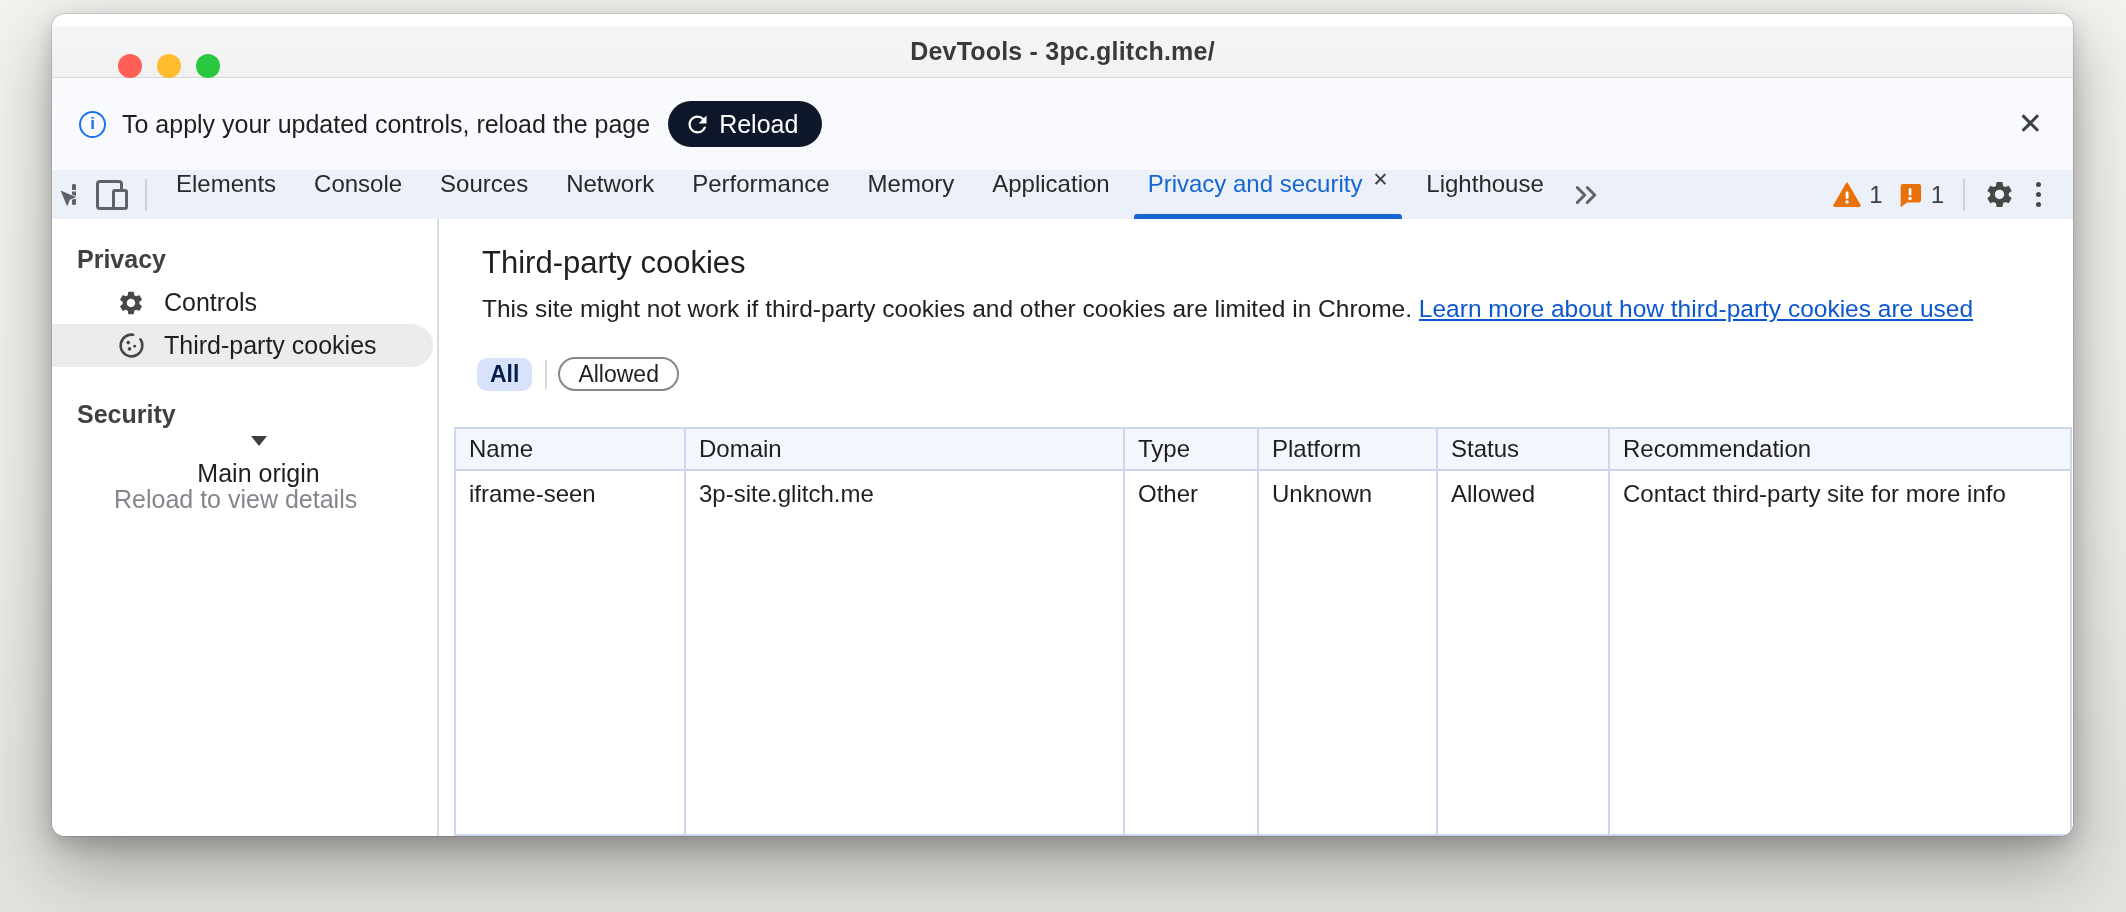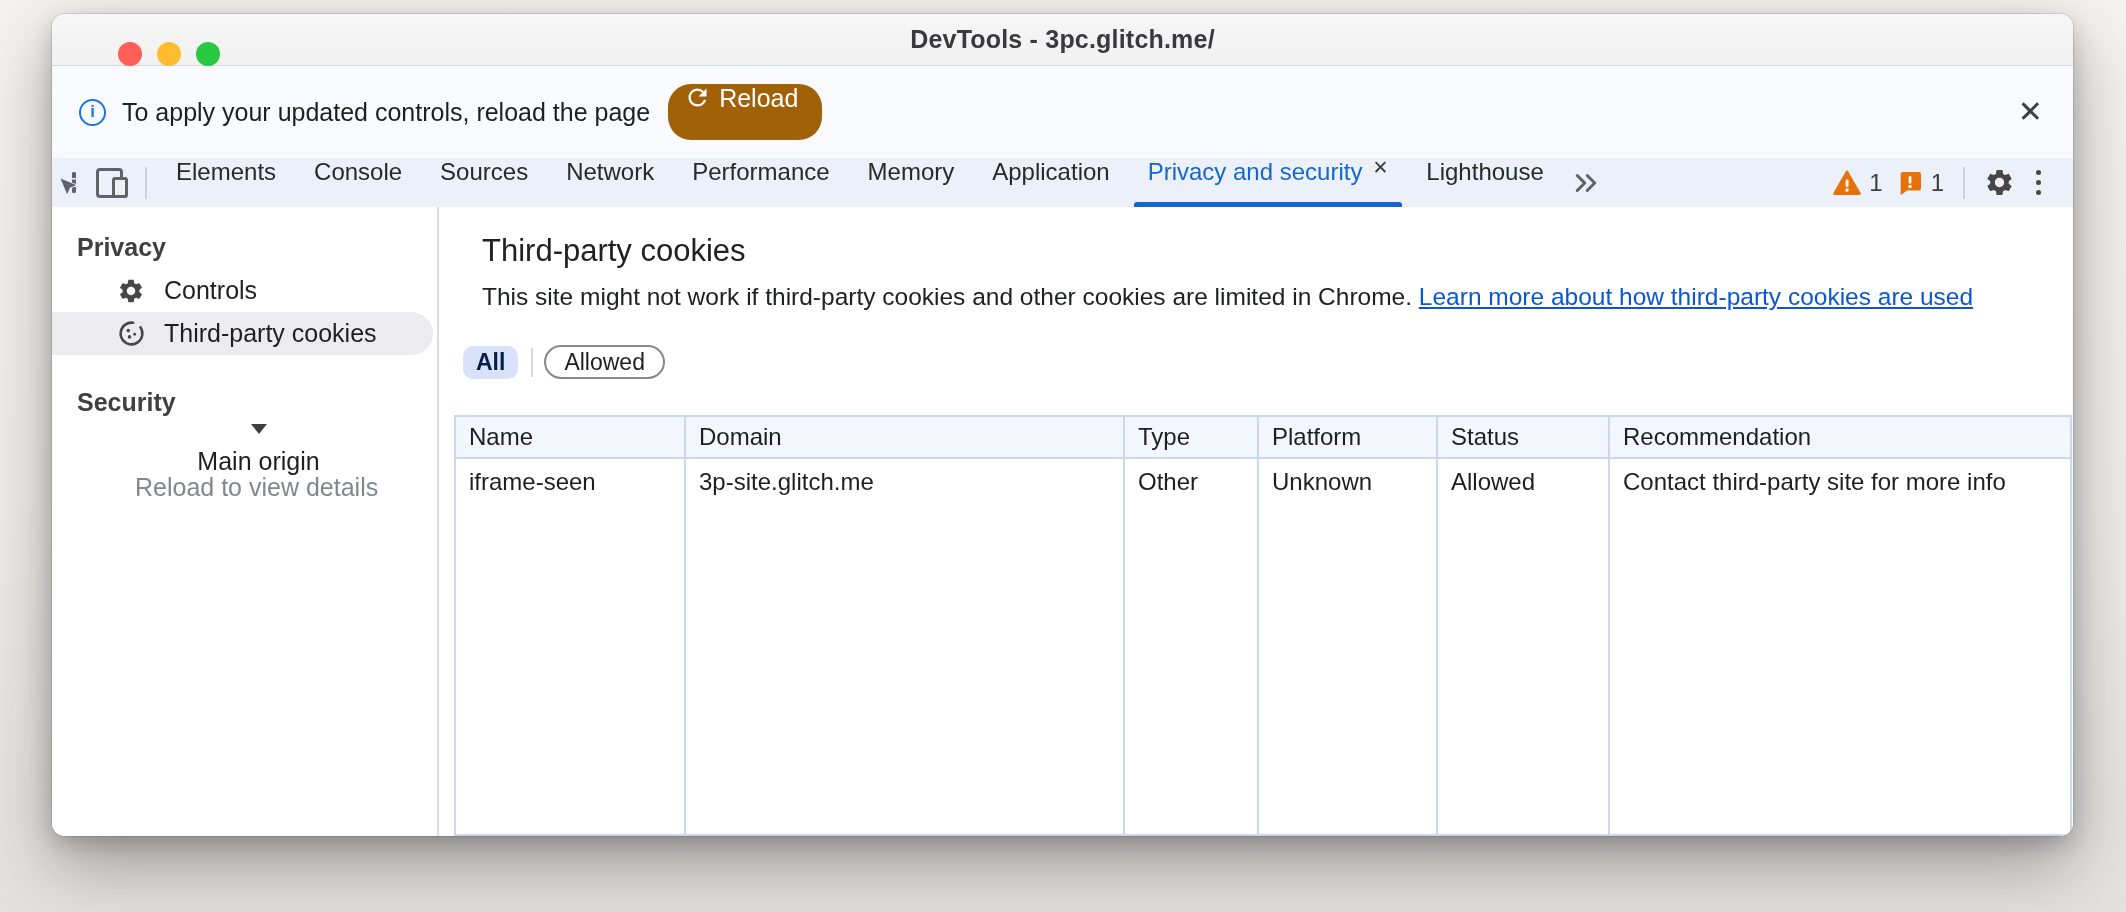--- a/index.html
+++ b/index.html
@@ -13,41 +13,41 @@
   .window {
     position:absolute; left:52px; top:14px; width:2021px; height:822px;
     background:#fff; border-radius:13px; overflow:hidden;
     box-shadow:0 0 0 1px rgba(0,0,0,0.10), 0 28px 70px rgba(0,0,0,0.32), 0 8px 22px rgba(0,0,0,0.18);
     display:flex; flex-direction:column;
   }
   
   .titlebar {
     height:52px; flex:0 0 52px; background:linear-gradient(180deg,#f7f6f7,#f2f1f2);
     border-bottom:1px solid #d8d7d8; position:relative;
-    display:flex; align-items:center; justify-content:center;
+    display:flex; align-items:center; justify-content:center;margin-top:12px;
   }
   .traffic { position:absolute; left:66px; top:28px; display:flex; gap:15px; }
   .light { width:24px; height:24px; border-radius:50%; }
   .light.red{ background:#ff5f57; } .light.yellow{ background:#febc2e; } .light.green{ background:#28c840; }
   .win-title { font-size:25px; font-weight:700; color:#3a3a3c; letter-spacing:0.2px; }
   
   .infobar {
     height:92px; flex:0 0 92px; background:#f9fafd;
     display:flex; align-items:center; padding:0 30px 0 27px;
   }
   .info-icon {
     width:27px; height:27px; border:2.5px solid #1a73e8; border-radius:50%;
     color:#1a73e8; font-weight:700; font-size:17px; display:flex; align-items:center; justify-content:center;
     flex:0 0 auto;
   }
   .info-msg { font-size:25px; color:#1f1f1f; margin-left:16px; }
   .reload-btn {
-    margin-left:18px; height:56px; border:none; cursor:pointer;
-    background:#a16207; color:#fff; border-radius:23px;
-    display:flex; gap:8px; padding:0 24px 0 16px;
+    margin-left:18px; height:46px; border:none; cursor:pointer;
+    background:#0f172a; color:#fff; border-radius:23px;
+    display:flex; align-items:center; gap:8px; padding:0 24px 0 16px;
     font-family:"Liberation Sans", sans-serif; font-size:25px;
   }
   .infobar-close {
     margin-left:auto; font-size:30px; color:#3c4043; cursor:pointer; line-height:1;
     background:none; border:none; font-family:"Liberation Sans", sans-serif;
   }
   
   .tabbar {
     height:49px; flex:0 0 49px; background:#ecf0f8;
     display:flex; align-items:center; padding-left:20px;
@@ -87,27 +87,27 @@
     width:387px; flex:0 0 387px; background:#fff; border-right:2px solid #dadce2;
     padding-top:18px; font-size:25px; overflow:hidden;
   }
   .sb-header { height:44px; display:flex; align-items:center; padding-left:25px; font-weight:700; color:#404040; }
   .sb-item { height:43px; display:flex; align-items:center; padding-left:63px; gap:17px; color:#1f1f1f; cursor:pointer; }
   .sb-item.selected { background:#ececee; border-radius:0 100px 100px 0; margin-right:4px; }
   .sb-item .icn { width:32px; display:flex; justify-content:center; flex:0 0 auto; }
   .sb-item.origin { padding-left:28px; gap:13px;flex-direction:column; }
   .tri-down { width:0; height:0; border-left:8px solid transparent; border-right:8px solid transparent; border-top:10px solid #3c4043; }
   .sb-spacer { height:25px; }
-  .sb-hint { height:40px; display:flex; align-items:center; padding-left:83px; color:#83878c; }
+  .sb-hint { height:40px; display:flex; align-items:center; padding-left:62px; color:#83878c; }
   
   .main { flex:1; position:relative; background:#fff; min-width:0; }
   .panel-title { position:absolute; left:43px; top:26px; font-size:31px; font-weight:400; color:#202124; }
   .panel-desc { position:absolute; left:43px; top:76px; font-size:24.5px; color:#202124; white-space:nowrap; }
   .panel-desc a { color:#0b57d0; text-decoration:underline; cursor:pointer; }
-  .chips { position:absolute; left:24px; top:138px; display:flex; align-items:center; }
+  .chips { position:absolute; left:38px; top:138px; display:flex; align-items:center; }
   .chip { font-size:23px; display:flex; align-items:center; cursor:pointer; }
   .chip.all {
     background:#d8e2fb; color:#041e49; font-weight:700; border-radius:10px;
     height:33px; padding:0 13px;
   }
   .chip-sep { width:2px; height:29px; background:#d7d8dc; margin:0 11px 0 13px; }
   .chip.allowed {
     border:2px solid #85898f; color:#1f1f1f; border-radius:17px; height:34px; padding:0 18px; background:#fff;
   }
   

